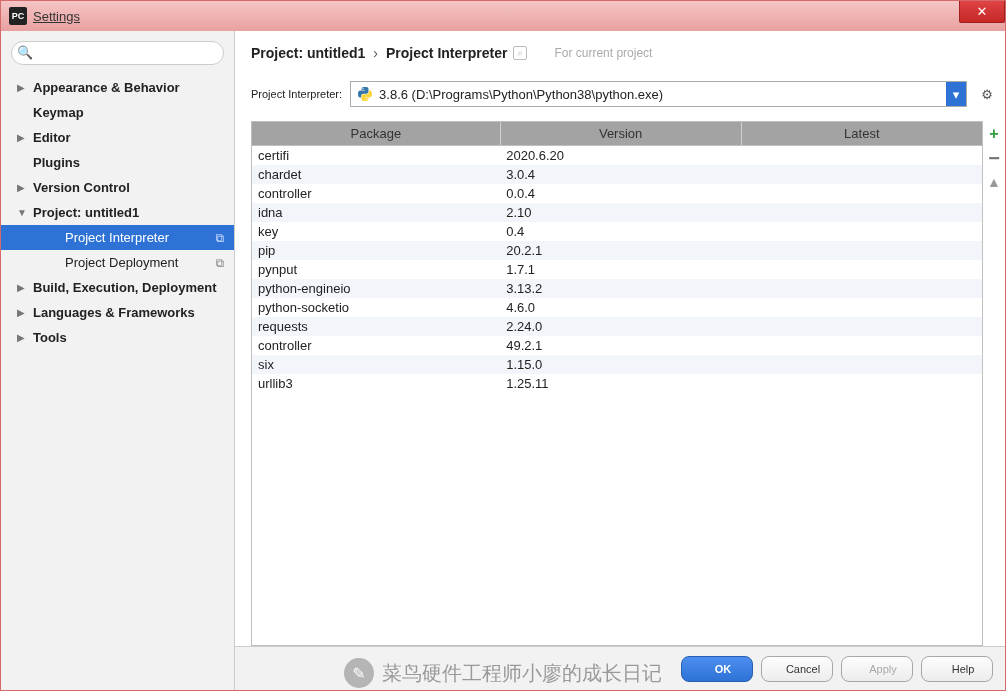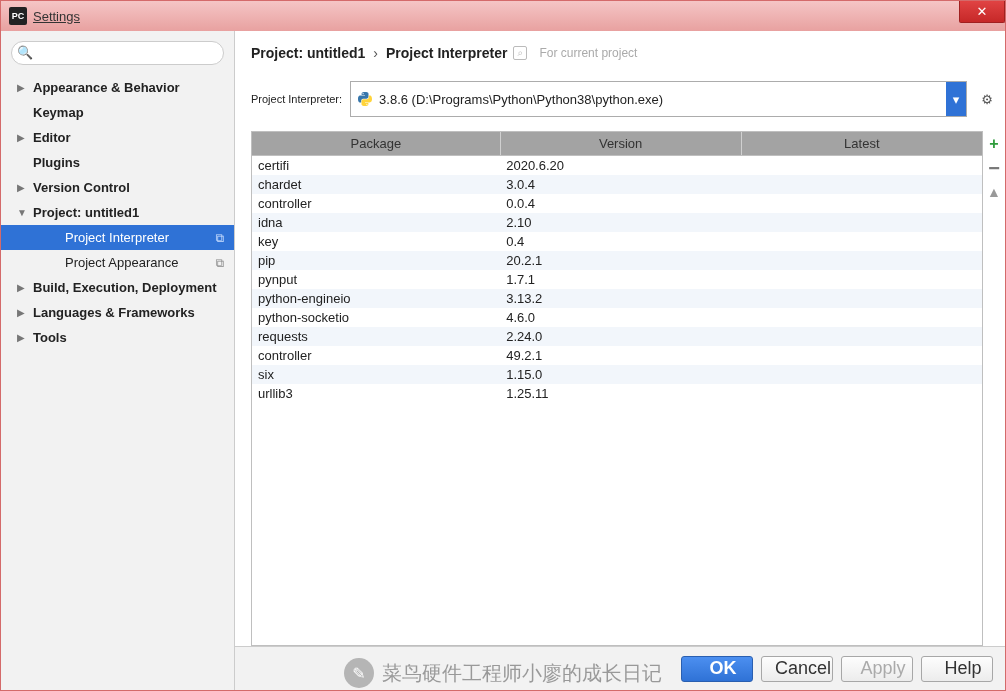--- a/index.html
+++ b/index.html
@@ -136,42 +136,42 @@
   }
   .breadcrumb {
     padding: 14px 16px 6px 16px;
     font-size: 14px;
     display: flex;
     align-items: center;
     gap: 6px;
   }
   .breadcrumb .b1 { font-weight: bold; }
   .breadcrumb .b2 { font-weight: bold; }
-  .breadcrumb .hint { color: #aaa; font-size: 12px; margin-left: 4px; text-align: center; }
+  .breadcrumb .hint { color: #aaa; font-size: 12px; margin-left: 19px; text-align: center; }
   .breadcrumb .sep::before { content: "›"; color: #555; margin: 0 2px; }
   .breadcrumb .reset {
     width: 14px; height: 14px;
     border: 1px solid #bbb;
     color: #bbb;
     font-size: 10px;
     display: inline-flex;
     align-items: center; justify-content: center;
     margin-right: 2px;
     border-radius: 2px;
   }
   .interp-row {
     padding: 14px 6px 14px 16px;
     display: flex;
     align-items: center;
     gap: 8px;
   }
   .interp-row .lbl { font-size: 11px; white-space: nowrap; }
   .interp-select {
     flex: 1;
-    height: 36px;
+    height: 26px;
     border: 1px solid #acacac;
     background: #fff;
     display: flex;
     align-items: center;
     padding: 0 6px;
     position: relative;
     font-size: 13px;
     min-width: 0;
   }
   .interp-select .py {
@@ -264,22 +264,22 @@
     justify-content: flex-end;
     gap: 8px;
     padding: 0 12px;
     background: #f2f2f2;
   }
   .btn {
     min-width: 72px;
     height: 26px;
     border: 1px solid #a7a7a7;
     background: linear-gradient(to bottom, #fdfdfd, #ececec);
-    border-radius: 3px;
-    font-size: 18px;
+    border-radius: 8px;
+    font-size: 11px;
     display: flex;
     align-items: center;
     justify-content: center;
     color: #333;
     padding-left: 12px;
   }
   .btn.primary {
     background: linear-gradient(to bottom, #4c8ff0, #2f72d6);
     border-color: #2a5fb0;
     color: #fff;
@@ -354,21 +354,21 @@
             <span class="arrow">▼</span>
             <span class="lbl">Project: untitled1</span>
           </div>
           <div class="tree-item child selected no-arrow">
             <span class="arrow">▶</span>
             <span class="lbl">Project Interpreter</span>
             <span class="copy-icn">⧉</span>
           </div>
           <div class="tree-item child no-arrow">
             <span class="arrow">▶</span>
-            <span class="lbl">Project Appearance</span>
+            <span class="lbl">Project Deployment</span>
             <span class="copy-icn">⧉</span>
           </div>
           <div class="tree-item bold">
             <span class="arrow">▶</span>
             <span class="lbl">Build, Execution, Deployment</span>
           </div>
           <div class="tree-item bold">
             <span class="arrow">▶</span>
             <span class="lbl">Languages &amp; Frameworks</span>
           </div>

